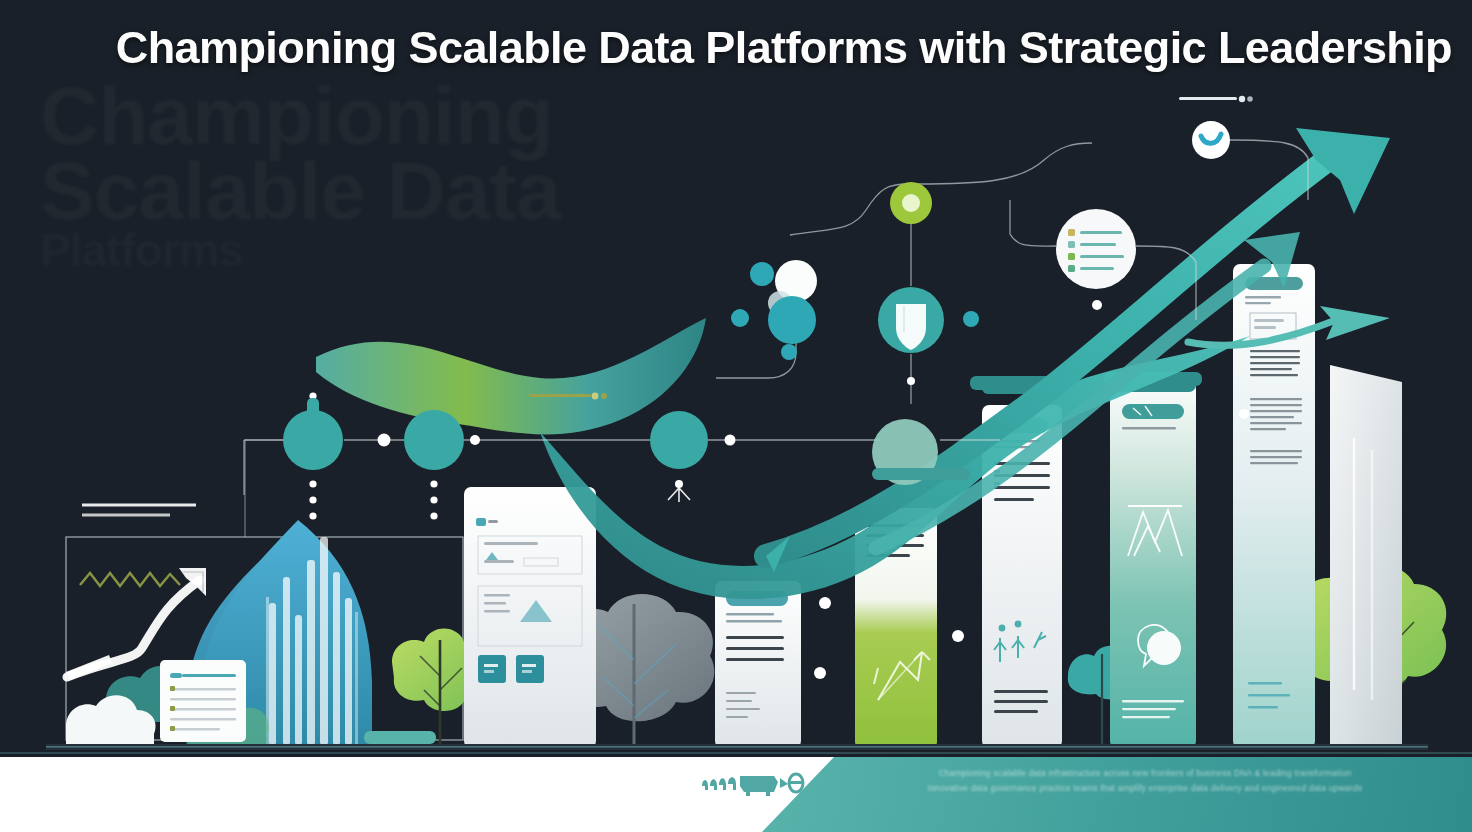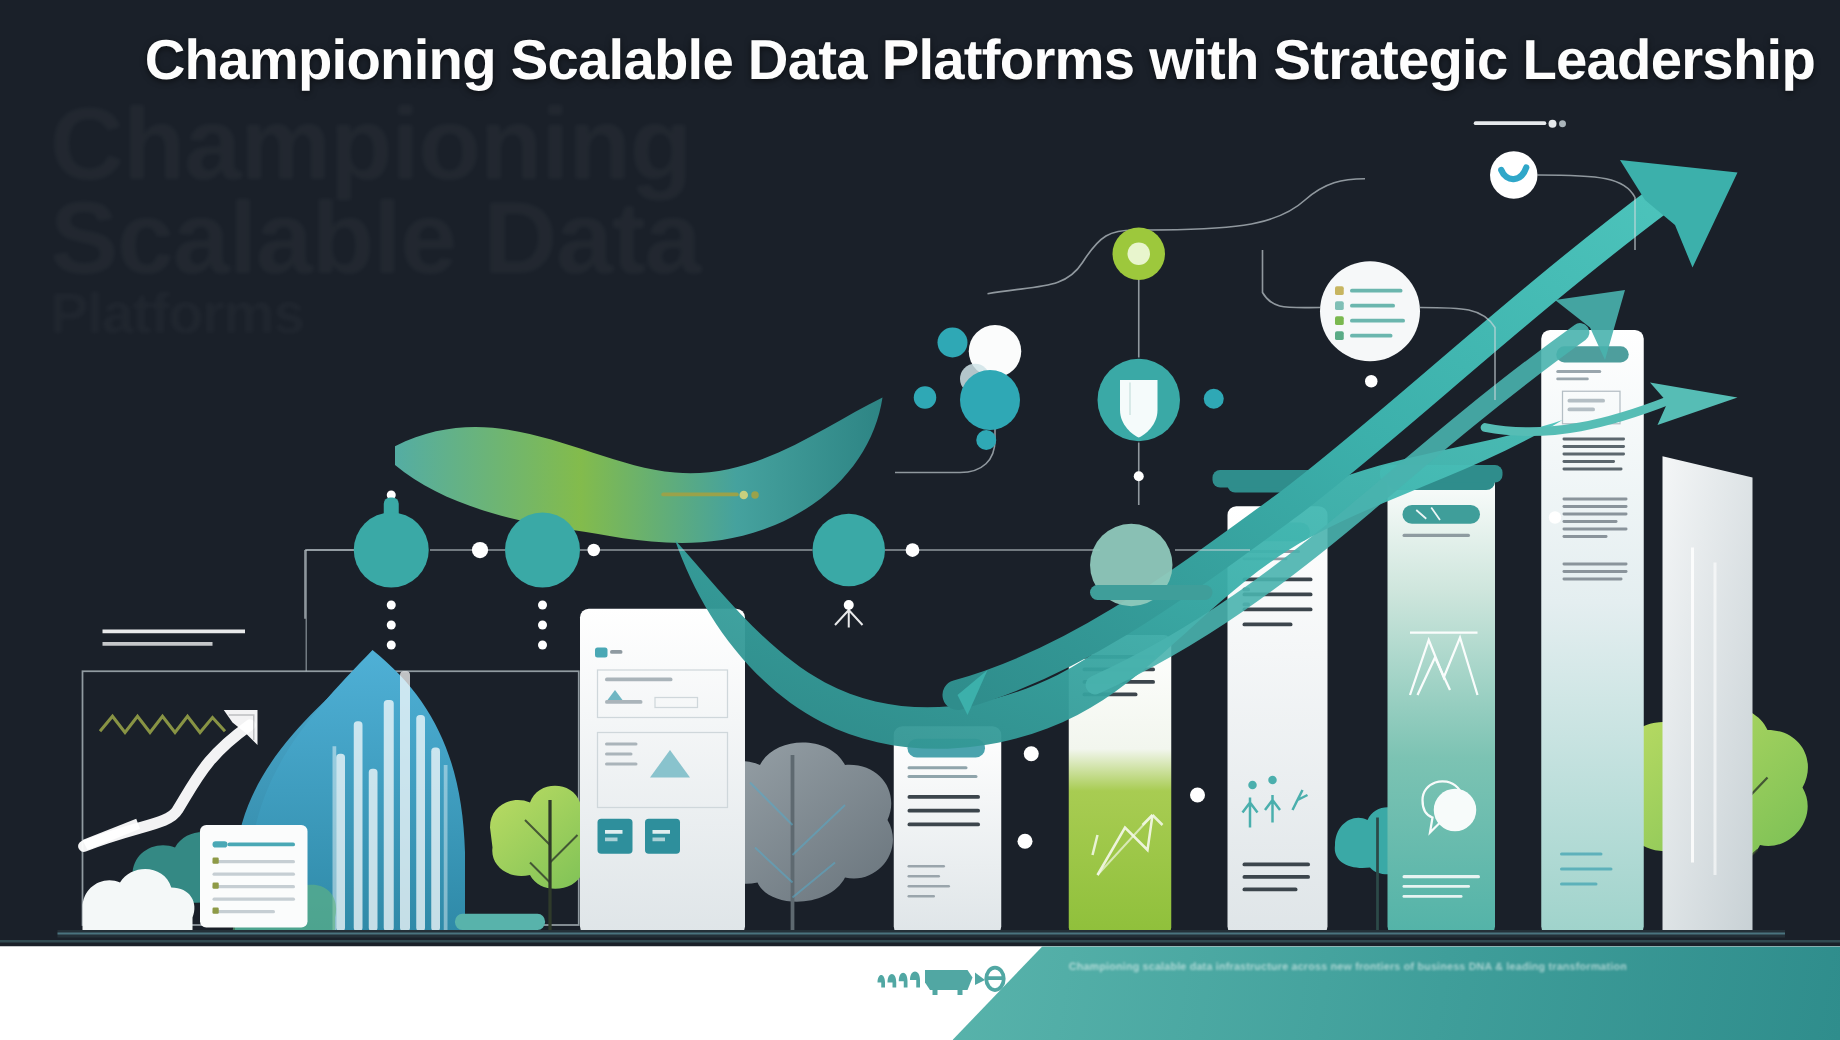--- a/index.html
+++ b/index.html
@@ -43,23 +43,23 @@
   #footer-teal{
     position:absolute;right:0;top:0;width:710px;height:75px;
     background:linear-gradient(100deg,#58b3ab 0%,#3f9e9a 55%,#2f8d8c 100%);
     clip-path:polygon(72px 0, 100% 0, 100% 100%, 0 100%);
   }
   #footer-logo{
     position:absolute;left:700px;top:766px;width:110px;height:32px;
   }
   #footer-text{
     position:absolute;left:855px;top:766px;width:580px;
-    font-size:8.5px;line-height:1.75;font-weight:700;
+    font-size:8.5px;line-height:1.75;font-weight:400;
     color:rgba(255,255,255,.55);
-    filter:blur(.9px);letter-spacing:.2px;
+    filter:blur(.9px);letter-spacing:.2px;text-align:center;
   }
   .fl{display:block;white-space:nowrap;overflow:hidden;}
 
   
   #footer-rule{
     position:absolute;left:0;top:752px;width:1472px;height:2px;
     background:rgba(120,200,205,.25);
   }
 </style>
 </head>
@@ -530,15 +530,16 @@
       <path d="M46 26 L46 30 L50 30 L50 26 Z"></path>
       <path d="M66 26 L66 30 L70 30 L70 26 Z"></path>
       <path d="M80 12 L88 18 L80 22 Z"></path>
       <ellipse cx="96" cy="17" rx="7" ry="9" fill="none" stroke="#3f9e9a" stroke-width="3"></ellipse>
       <rect x="89" y="15" width="14" height="3"></rect>
     </g>
   </svg>
 
   <div id="footer-text">
     <span class="fl">Championing scalable data infrastructure across new frontiers of business DNA &amp; leading  transformation</span>
+    <span class="fl">innovative data governance practice teams that amplify enterprise data delivery and engineered data upwards</span>
   </div>
 
 </div>
 
 </body></html>

